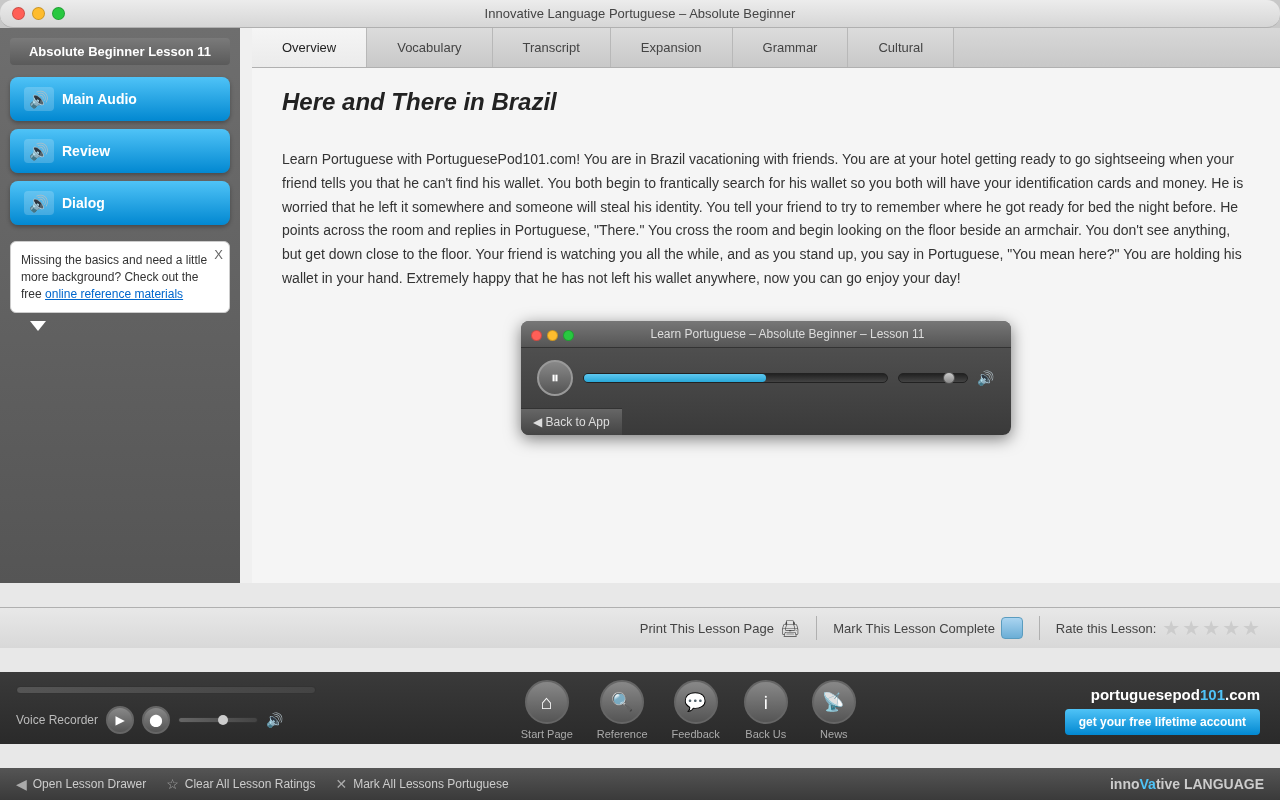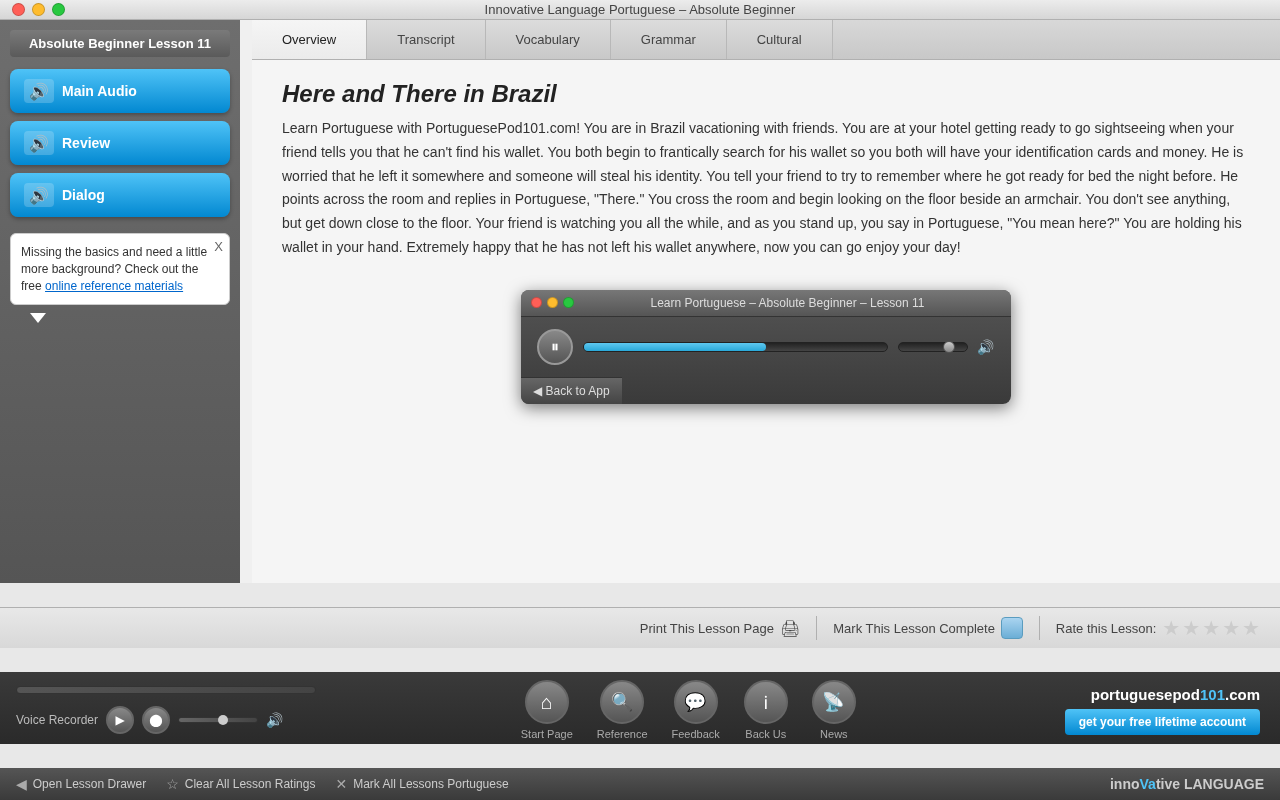--- a/index.html
+++ b/index.html
@@ -9,26 +9,27 @@
       width: 1280px;
       height: 800px;
       overflow: hidden;
       display: flex;
       flex-direction: column;
     }
 
     
     .titlebar {
       background: linear-gradient(to bottom, #ececec, #d6d6d6);
-      height: 20px;
+      height: 28px;
       display: flex;
       align-items: center;
       justify-content: center;
       border-bottom: 1px solid #b0b0b0;
       position: relative;
+      border-radius: 13px;
     }
     .titlebar-buttons {
       position: absolute;
       left: 12px;
       display: flex;
       gap: 7px;
     }
     .tb-btn {
       width: 13px; height: 13px;
       border-radius: 50%;
@@ -167,41 +168,41 @@
       padding: 20px 30px;
       flex: 1;
       overflow-y: auto;
       background: #f5f5f5;
     }
     .lesson-title {
       font-size: 24px;
       font-weight: bold;
       font-style: italic;
       color: #222;
-      margin-bottom: 9px;
+      margin-bottom: 32px;
     }
     .lesson-body {
       font-size: 14px;
       color: #333;
       line-height: 1.7;
       margin-bottom: 30px;
     }
 
     
     .audio-player-popup {
       width: 490px;
       margin: 0 auto;
       background: linear-gradient(to bottom, #555, #3a3a3a);
       border-radius: 8px;
       box-shadow: 0 4px 16px rgba(0,0,0,0.5);
       overflow: hidden;
     }
     .player-titlebar {
       display: flex;
-      align-items: center;
+      align-items: flex-end;
       padding: 6px 10px;
       background: linear-gradient(to bottom, #777, #555);
       border-bottom: 1px solid #333;
     }
     .player-tb-buttons { display: flex; gap: 5px; }
     .player-tb-btn {
       width: 11px; height: 11px;
       border-radius: 50%;
       border: 1px solid rgba(0,0,0,0.2);
     }
@@ -505,22 +506,23 @@
         <span>Missing the basics and need a little more background? Check out the free</span>
         <a>online reference materials</a>
       </div>
       <div class="info-box-tail"></div>
     </div>
 
     <div class="content-area">
 
       <div class="tabs">
         <div class="tab active"><span>Overview</span></div>
+        <div class="tab"><span>Vocabulary</span></div>
         <div class="tab"><span>Transcript</span></div>
-        <div class="tab"><span>Vocabulary</span></div>
+        <div class="tab"><span>Expansion</span></div>
         <div class="tab"><span>Grammar</span></div>
         <div class="tab"><span>Cultural</span></div>
       </div>
 
       <div class="lesson-content">
         <div class="lesson-title">Here and There in Brazil</div>
         <div class="lesson-body">Learn Portuguese with PortuguesePod101.com! You are in Brazil vacationing with friends. You are at your hotel getting ready to go sightseeing when your friend tells you that he can't find his wallet. You both begin to frantically search for his wallet so you both will have your identification cards and money. He is worried that he left it somewhere and someone will steal his identity. You tell your friend to try to remember where he got ready for bed the night before. He points across the room and replies in Portuguese, "There." You cross the room and begin looking on the floor beside an armchair. You don't see anything, but get down close to the floor. Your friend is watching you all the while, and as you stand up, you say in Portuguese, "You mean here?" You are holding his wallet in your hand. Extremely happy that he has not left his wallet anywhere, now you can go enjoy your day!</div>
 
         <div class="audio-player-popup">
           <div class="player-titlebar">

